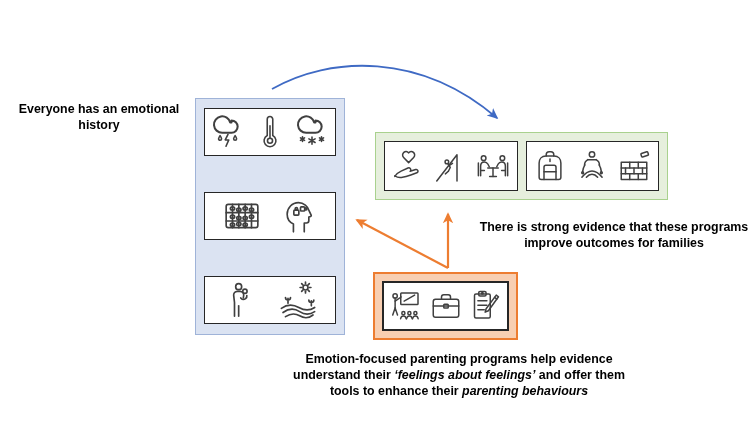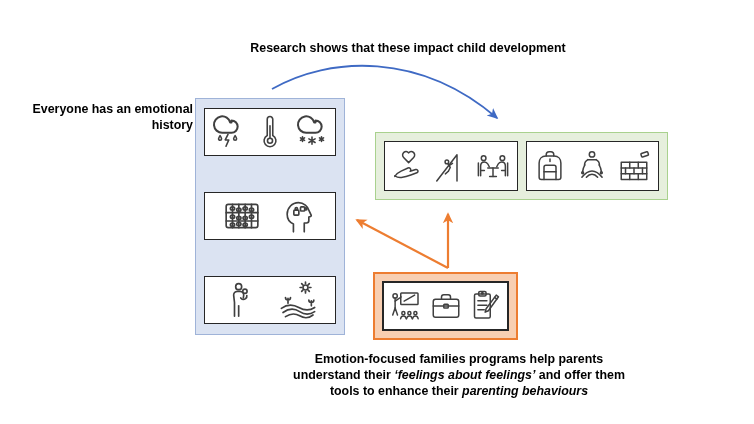--- a/index.html
+++ b/index.html
@@ -7,21 +7,21 @@
   .canvas {
     position:relative; width:754px; height:424px;
     background:var(--background,#fff);
     font-family:"Liberation Sans", sans-serif;
     font-weight:bold; color:var(--text,#000);
     overflow:hidden;
   }
   .caption { position:absolute; text-align:center; font-size:12.4px; line-height:1.3; }
   .caption i { font-style:italic; }
   .top-caption    { left:208px; top:40px;  width:400px; }
-  .left-caption-1 { left:5px;   top:101px; width:188px;text-align:right; }
+  .left-caption-1 { left:5px;   top:101px; width:188px; }
   .left-caption-2 { left:4px;   top:196px; width:188px; }
   .left-caption-3 { left:4px;   top:272px; width:188px; }
   .right-caption  { left:479px; top:219px; width:270px; }
   .bottom-caption { left:283px; top:351px; width:352px; }
 
   .box { position:absolute; display:flex; }
   .panel {
     background:var(--panel_fill,#fff);
     border:1.6px solid var(--panel_border,#262626);
     display:flex; align-items:center; justify-content:space-evenly;
@@ -54,26 +54,26 @@
   .arrow-blue   { stroke:var(--arrow_blue);   stroke-width:1.8; fill:none; }
   .arrow-orange { stroke:var(--arrow_orange); stroke-width:2.2; fill:none; }
   .head-blue   { fill:var(--arrow_blue); }
   .head-orange { fill:var(--arrow_orange); }
 </style>
 </head>
 <body>
 
 <div class="canvas">
 
-  <div class="caption top-caption">Research shows that these impact child development</div>
 
   <div class="caption left-caption-1"><span>Everyone has an emotional history</span></div>
 
-
-  <div class="caption bottom-caption"><span>Emotion-focused families programs help parents understand their </span><i>‘feelings about feelings’</i><span> and offer them tools to enhance their </span><i>parenting behaviours</i></div>
+  <div class="caption right-caption">There is strong evidence that these programs improve outcomes for families</div>
+
+  <div class="caption bottom-caption"><span>Emotion-focused parenting programs help evidence understand their </span><i>‘feelings about feelings’</i><span> and offer them tools to enhance their </span><i>parenting behaviours</i></div>
 
   <div class="box history-box">
     <div class="panel weather">
         <span class="icon">
           <svg xmlns="http://www.w3.org/2000/svg" viewBox="0 0 48 48" fill="none" stroke="#404040" stroke-width="2" stroke-linecap="round" stroke-linejoin="round">
     <path d="M18 10h-1.26A8 8 0 1 0 9 20h9a6 6 0 0 0 0-12z" transform="translate(5 -1) scale(1.3)"></path>
     <polyline points="24 27 20.5 34 25 34 21.5 42"></polyline>
     <path d="M14 28.5c-1.3 2-1.9 3.1-1.9 4.1a1.9 1.9 0 0 0 3.8 0c0-1-.6-2.1-1.9-4.1z"></path>
     <path d="M33 28.5c-1.3 2-1.9 3.1-1.9 4.1a1.9 1.9 0 0 0 3.8 0c0-1-.6-2.1-1.9-4.1z"></path>
   </svg>

